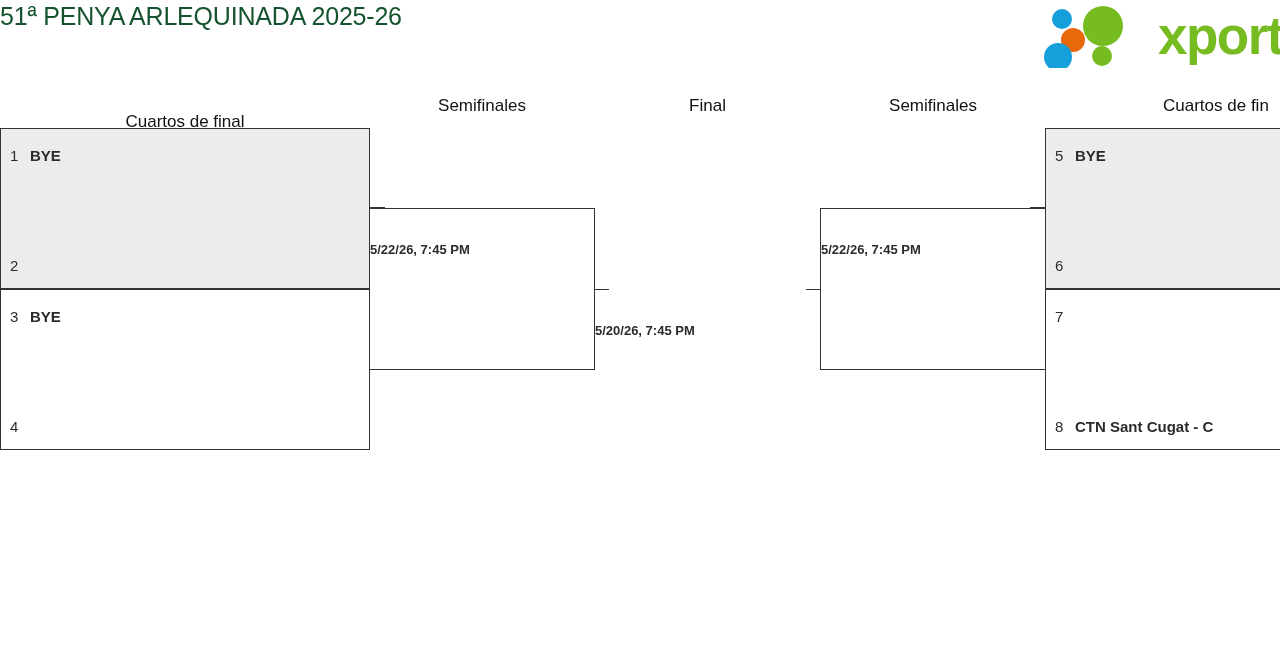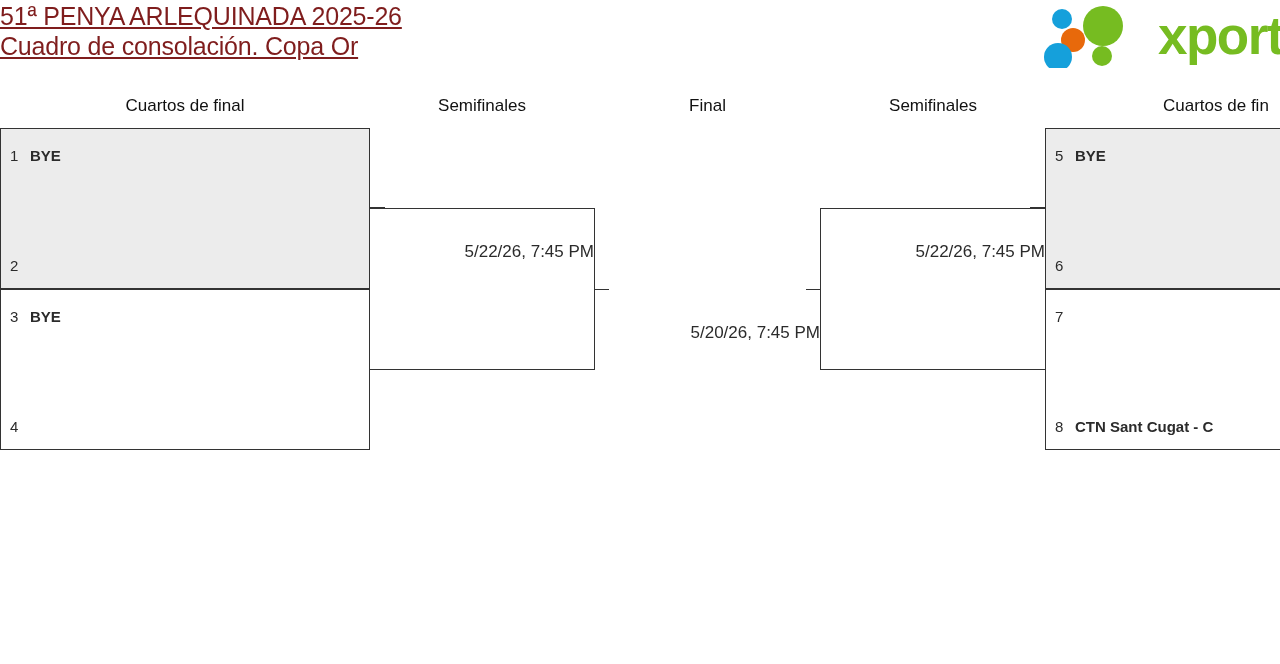--- a/index.html
+++ b/index.html
@@ -26,23 +26,22 @@
   #title-block {
     position: absolute;
     left: 0;
     top: 2px;
     line-height: 1.18;
   }
   .title-line {
     font-size: 25px;
     font-weight: 500;
     letter-spacing: -0.2px;
-    color: #7f1d1d;
-    white-space: nowrap;
-    text-decoration: underline;
+    color: #14532d;
+    white-space: nowrap;
   }
 
   
   #brand-logo {
     position: absolute;
     right: 8px;
     top: 4px;
     width: 232px;
     height: 64px;
   }
@@ -98,56 +97,56 @@
     min-width: 10px;
     text-align: left;
     margin-right: 10px;
     color: #2b2b2b;
   }
   .competitor { color: #2b2b2b; font-weight: bold; }
 
   
   .match-date {
     position: absolute;
-    font-size: 17px;
+    font-size: 13px;
     color: #2b2b2b;
     white-space: nowrap;
-    text-align: right;
+    text-align: left;
+    font-weight: bold;
   }
 
   
   .connector {
     position: absolute;
     background: #333333;
   }
   .connector.h { height: 1px; }
 </style>
 </head>
 <body>
 
 <div id="page-header">
 
   <div id="title-block">
     <div class="title-line">51ª PENYA ARLEQUINADA 2025-26</div>
-    <div class="title-line">Cuadro de consolación. Copa Or</div>
   </div>
 
   <div id="brand-logo">
     <svg width="232" height="64" viewBox="0 0 232 64">
       <circle cx="22" cy="15" r="10" fill="#15a0db"></circle>
       <circle cx="33" cy="36" r="12" fill="#e8690b"></circle>
       <circle cx="18" cy="53" r="14" fill="#15a0db"></circle>
       <circle cx="63" cy="22" r="20" fill="#76bc21"></circle>
       <circle cx="62" cy="52" r="10" fill="#76bc21"></circle>
     </svg>
     <div id="logo-wordmark">xporty</div>
   </div>
 </div>
 
-<div class="round-header" style="left:0px; width:370px;">Cuartos de final</div>
+<div class="round-header" style="left:0px; width:370px;margin-top:16px;">Cuartos de final</div>
 <div class="round-header" style="left:369px; width:226px;">Semifinales</div>
 <div class="round-header" style="left:595px; width:225px;">Final</div>
 <div class="round-header" style="left:820px; width:226px;">Semifinales</div>
 <div class="round-header" style="left:1045px; width:350px; text-align:left; padding-left:118px;">Cuartos de fin</div>
 
 <div class="match-box shaded" style="left:0px; top:128px; width:370px; height:161px;">
   <div class="slot top">
     <span class="seed">1</span>
     <span class="competitor">BYE</span>
   </div>

